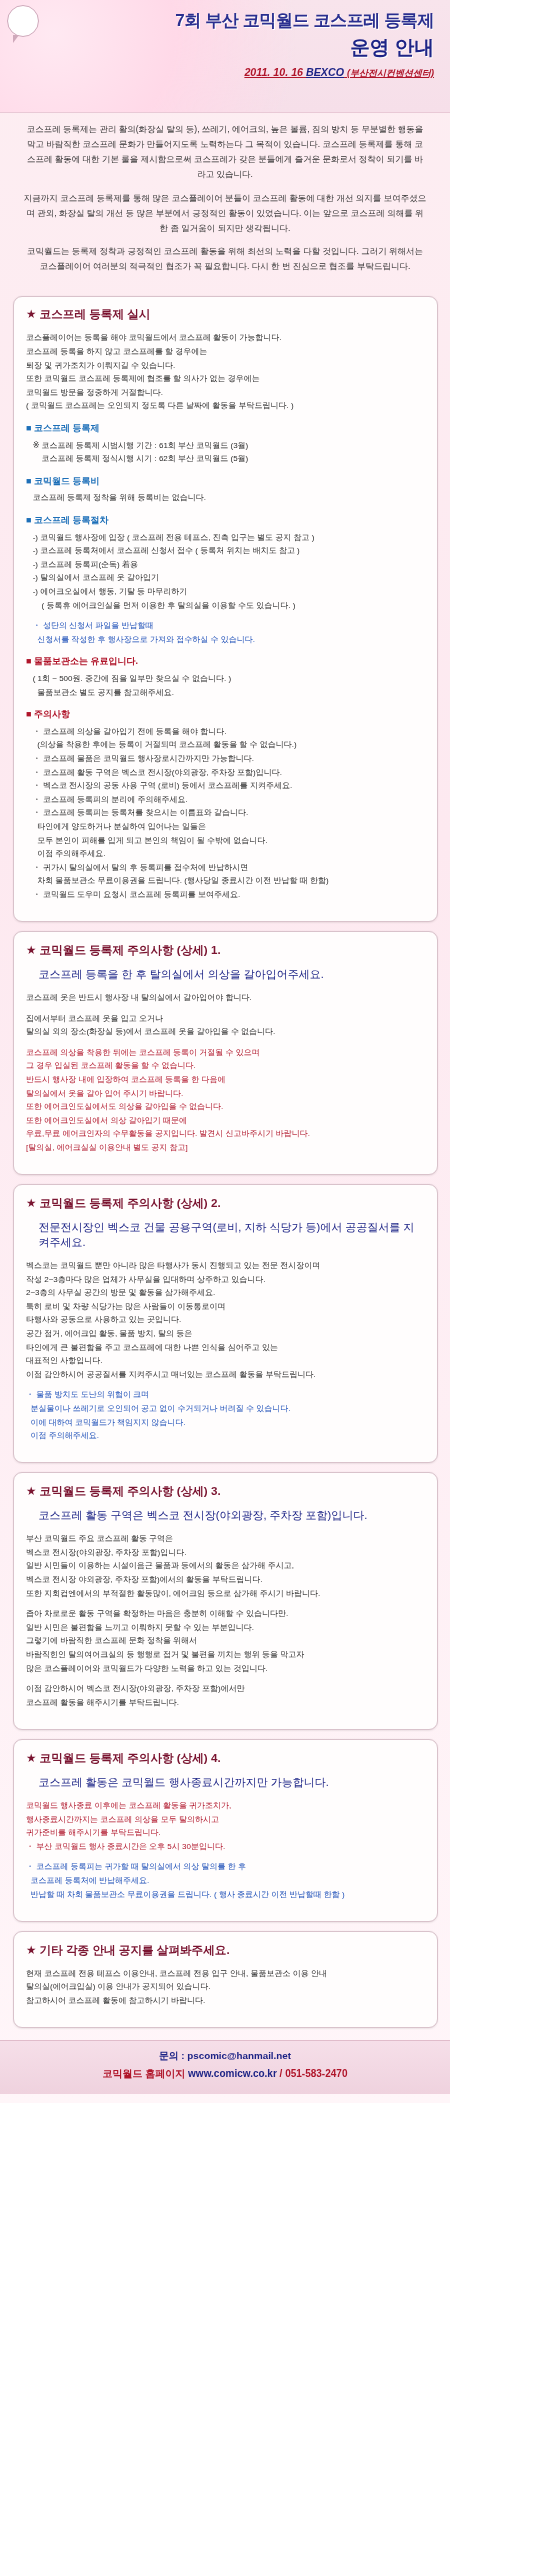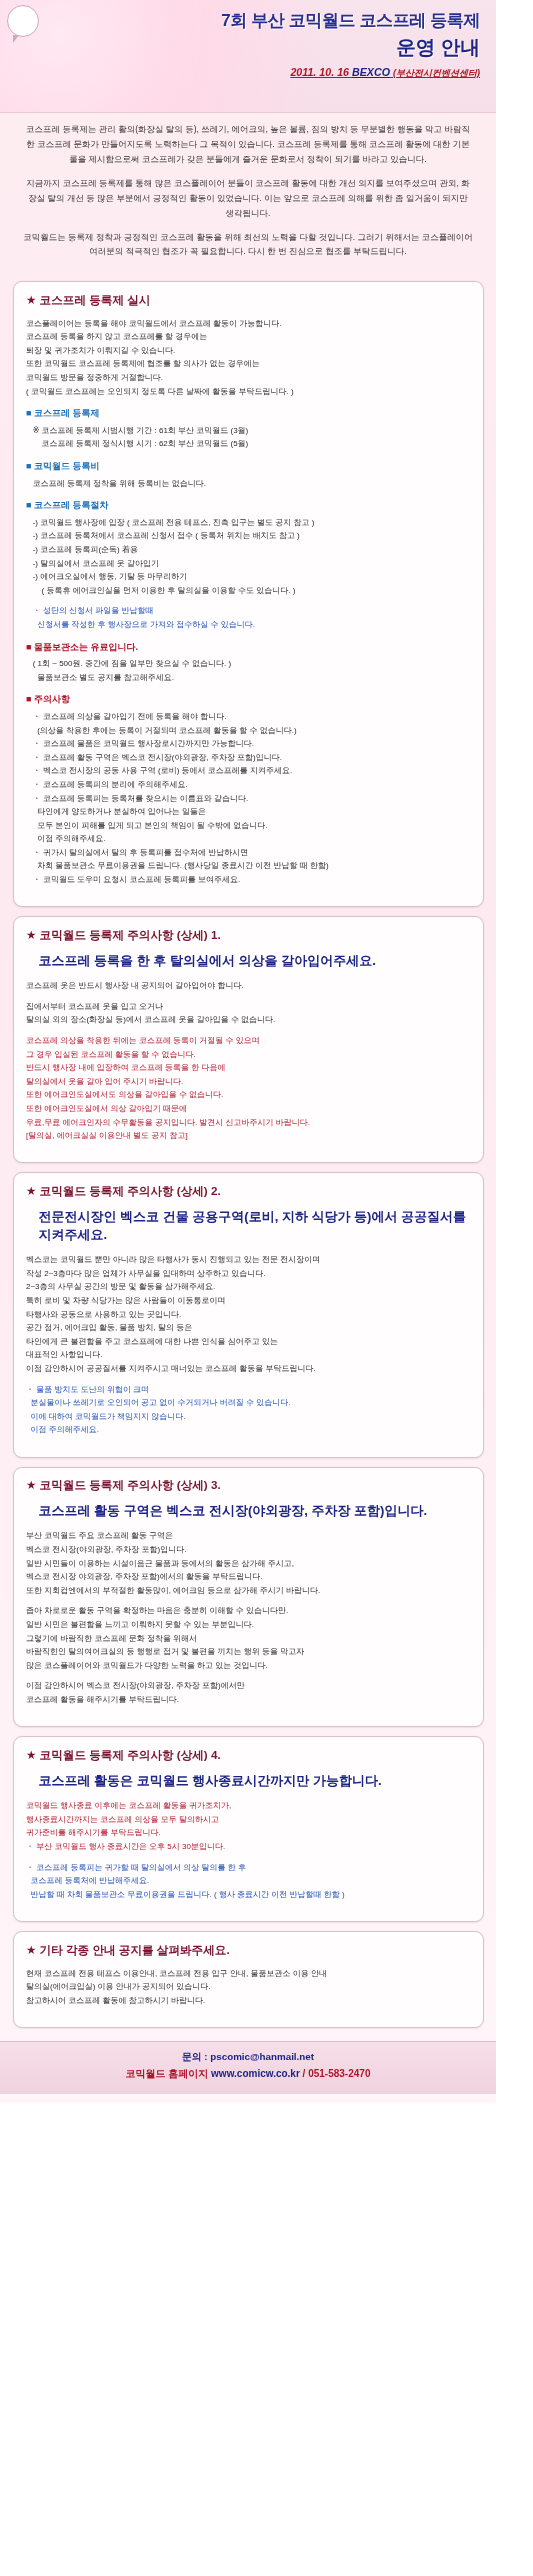--- a/index.html
+++ b/index.html
@@ -3,21 +3,21 @@
 <meta charset="utf-8">
 <style>
   html,body{margin:0;padding:0;}
   body{
     width:534px;
     background:#ffffff;
     font-family:"Liberation Sans","DejaVu Sans",sans-serif;
     color:#222;
   }
   .page{
-    width:496px;
+    width:450px;
     position:relative;
     background:linear-gradient(#fdeef2,#fde9f0 40%,#fff6f9 100%);
     padding-bottom:9px;
     box-sizing:border-box;
   }
 
   
   .header{
     position:relative;
     padding:9px 10.7px 5.3px 10.7px;
@@ -73,21 +73,21 @@
     border:1.8px solid #d9c2cb;
     border-radius:9px;
     padding:9px 12.5px 12.5px 12.5px;
     box-shadow:0 0.9px 1.8px rgba(0,0,0,.08);
   }
   .card-title{
     font-size:11.6px;font-weight:bold;color:#7a1430;
     margin:1.8px 0 9px 0;
   }
   .card-sub{
-    font-size:13px;font-weight:bold;color:#1d2486;
+    font-size:11px;font-weight:normal;color:#1d2486;
     margin:1.8px 0 9px 12.5px;
   }
   .body-text{
     font-size:8px;line-height:1.7;color:#2b2b2b;white-space:pre-wrap;
     margin:0 0 7.1px 0;
   }
   .sub-head{
     font-size:9px;font-weight:bold;color:#1d6fb8;
     margin:9px 0 3.6px 0;
   }
@@ -177,21 +177,21 @@
      모두 본인이 피해를 입게 되고 본인의 책임이 될 수밖에 없습니다.
      이점 주의해주세요.
    ・ 귀가시 탈의실에서 탈의 후 등록피를 접수처에 반납하시면
      차회 물품보관소 무료이용권을 드립니다. (행사당일 종료시간 이전 반납할 때 한함)
    ・ 코믹월드 도우미 요청시 코스프레 등록피를 보여주세요.</div>
   </div>
 
   <div class="card">
     <div class="card-title">★ 코믹월드 등록제 주의사항 (상세) 1.</div>
     <div class="card-sub">코스프레 등록을 한 후 탈의실에서 의상을 갈아입어주세요.</div>
-    <div class="body-text">코스프레 옷은 반드시 행사장 내 공지되어 갈아입어야 합니다.</div>
+    <div class="body-text">코스프레 옷은 반드시 행사장 내 탈의실에서 갈아입어야 합니다.</div>
     <div class="body-text">집에서부터 코스프레 옷을 입고 오거나
 탈의실 외의 장소(화장실 등)에서 코스프레 옷을 갈아입을 수 없습니다.</div>
     <div class="body-text note-red">코스프레 의상을 착용한 뒤에는 코스프레 등록이 거절될 수 있으며
 그 경우 입실된 코스프레 활동을 할 수 없습니다.
 반드시 행사장 내에 입장하여 코스프레 등록을 한 다음에
 탈의실에서 옷을 갈아 입어 주시기 바랍니다.
 또한 에어크인도실에서도 의상을 갈아입을 수 없습니다.
 또한 에어크인도실에서 의상 갈아입기 때문에
 우료,무료 에어크인자의 수무활동을 공지입니다. 발견시 신고바주시기 바랍니다.
 [탈의실, 에어크실실 이용안내 별도 공지 참고]</div>

